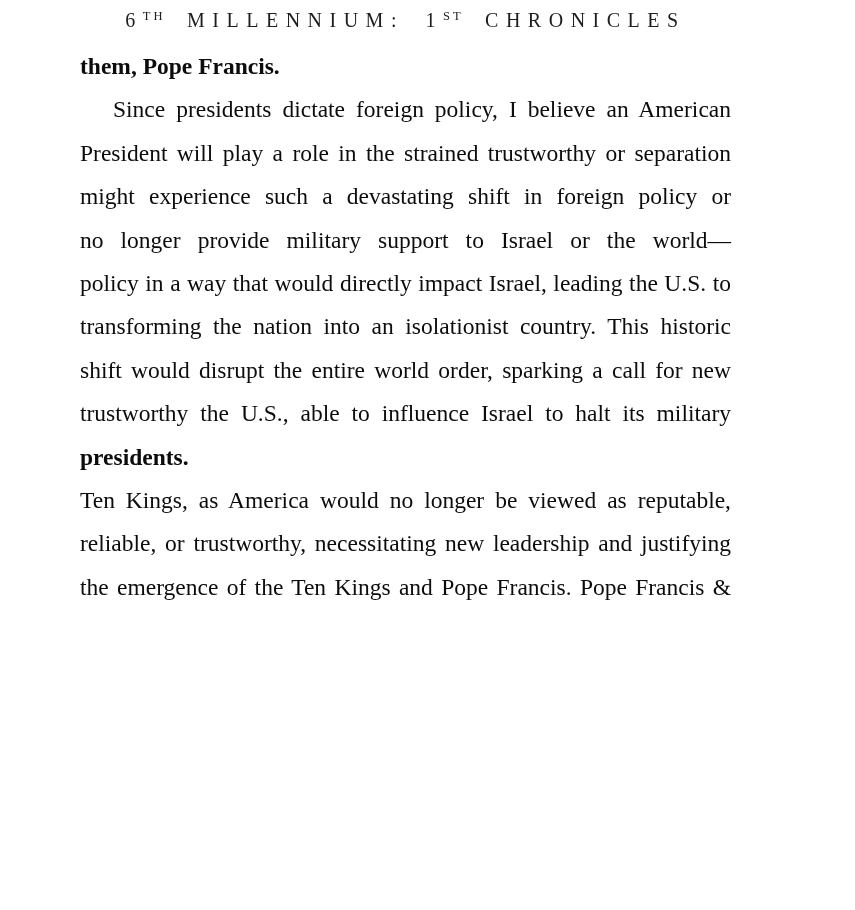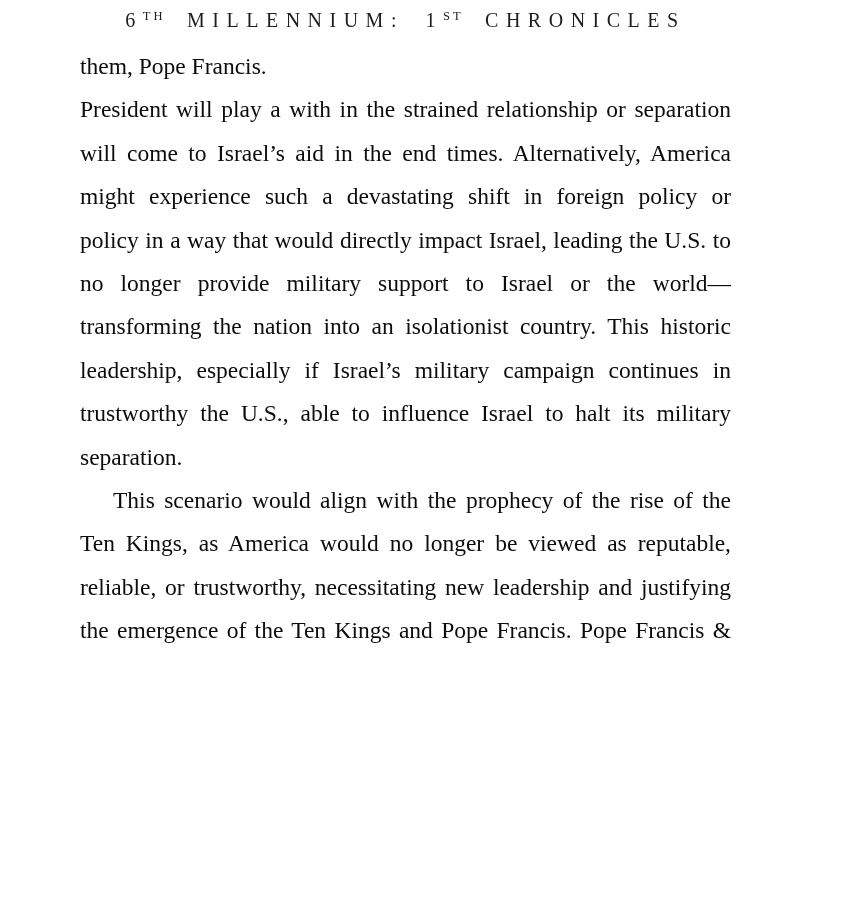--- a/index.html
+++ b/index.html
@@ -41,20 +41,21 @@
   .text-line {
     height: 43.4px;
     text-align: justify;
     text-align-last: justify;
     overflow: visible;
     white-space: nowrap;
   }
   .text-line.no-just {
     text-align: right;
     text-align-last: left;
+    font-weight: bold;
   }
   .text-line.indent {
     text-indent: 33px;
   }
 </style>
 </head>
 <body>
 
 <div class="page">
 
@@ -63,31 +64,30 @@
     <span>MILLENNIUM:</span>
     <span>1</span><span class="sup">ST</span>
     <span>CHRONICLES</span>
   </div>
 
   <div class="body-text" id="body-text">
       <div>
         <div class="text-line no-just">them, Pope Francis.</div>
       </div>
       <div>
-        <div class="text-line">President will play a with in the strained relationship or separation</div>
-        <div class="text-line">will come to Israel’s aid in the end times. Alternatively, America</div>
+        <div class="text-line indent">Since presidents dictate foreign policy, I believe an American</div>
+        <div class="text-line">President will play a role in the strained trustworthy or separation</div>
         <div class="text-line">might experience such a devastating shift in foreign policy or</div>
+        <div class="text-line">no longer provide military support to Israel or the world—</div>
         <div class="text-line">policy in a way that would directly impact Israel, leading the U.S. to</div>
-        <div class="text-line">no longer provide military support to Israel or the world—</div>
         <div class="text-line">transforming the nation into an isolationist country. This historic</div>
-        <div class="text-line">leadership, especially if Israel’s military campaign continues in</div>
+        <div class="text-line">shift would disrupt the entire world order, sparking a call for new</div>
         <div class="text-line">trustworthy the U.S., able to influence Israel to halt its military</div>
-        <div class="text-line no-just">separation.</div>
+        <div class="text-line no-just">presidents.</div>
       </div>
       <div>
-        <div class="text-line indent">This scenario would align with the prophecy of the rise of the</div>
         <div class="text-line">Ten Kings, as America would no longer be viewed as reputable,</div>
         <div class="text-line">reliable, or trustworthy, necessitating new leadership and justifying</div>
         <div class="text-line">the emergence of the Ten Kings and Pope Francis. Pope Francis &amp;</div>
       </div>
     </div>
 
 </div>
 
 </body></html>

